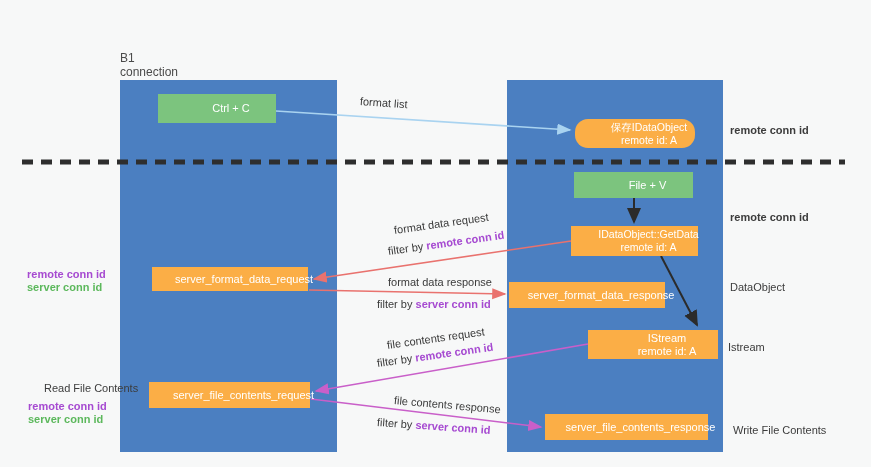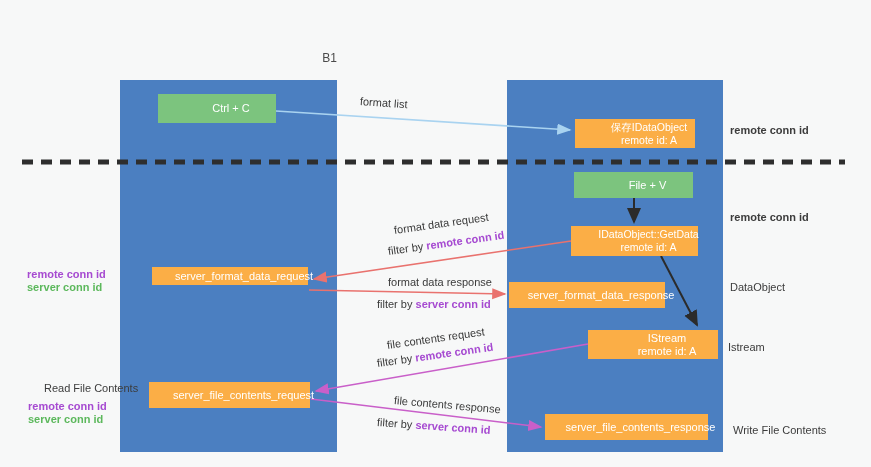--- a/index.html
+++ b/index.html
@@ -16,21 +16,21 @@
   .title {
     position: absolute;
     top: 6px; left: 0; width: 100%;
     text-align: center;
     font-size: 16px;
     color: #3a3a3a;
     line-height: 21px;
   }
   .lane-header {
     position: absolute;
-    text-align: right;
+    text-align: left;
     font-size: 12px;
     color: #4a4a4a;
     line-height: 14px;
   }
   .lane-header.left { left: 120px; top: 51px; width: 217px; }
   .lane-header.right { left: 507px; top: 51px; width: 216px; }
   .lane {
     position: absolute;
     background: #4b7fc1;
     top: 80px;
@@ -81,20 +81,21 @@
   .gap-top { margin-top: 5px; }
 </style>
 </head>
 <body>
 
 <div class="canvas">
 
 
   <div class="lane-header left">
     <div>B1</div>
+    <div>connection</div>
   </div>
   <div class="lane-header right">
   </div>
 
   <div class="lane left"></div>
   <div class="lane right"></div>
 
   <svg class="overlay" width="871" height="467" viewBox="0 0 871 467">
     <defs>
       <marker id="arr-blue" markerWidth="9" markerHeight="8" refX="8" refY="3.5" orient="auto">
@@ -125,21 +126,21 @@
 
     <line x1="588" y1="344" x2="316" y2="391" stroke="#c95fc9" stroke-width="1.6" marker-end="url(#arr-magenta)"></line>
 
     <line x1="311" y1="399" x2="541" y2="427" stroke="#c95fc9" stroke-width="1.6" marker-end="url(#arr-magenta)"></line>
   </svg>
 
   <div class="node green" style="left:158px; top:94px; width:118px; height:29px;">
     <span>Ctrl + C</span>
   </div>
 
-  <div class="node orange" style="left:575px; top:119px; width:120px; height:29px; font-size:10.5px;">
+  <div class="node orange" style="left:575px; top:119px; width:120px; height:29px; font-size:10.5px;border-radius:13px;">
     <span>保存IDataObject</span>
     <span>remote id: A</span>
   </div>
 
   <div class="node green" style="left:574px; top:172px; width:119px; height:26px;">
     <span>File + V</span>
   </div>
 
   <div class="node orange" style="left:571px; top:226px; width:127px; height:30px; font-size:10.5px;">
     <span>IDataObject::GetData</span>
@@ -152,21 +153,21 @@
 
   <div class="node orange" style="left:588px; top:330px; width:130px; height:29px;">
     <span>IStream</span>
     <span>remote id: A</span>
   </div>
 
   <div class="node orange" style="left:545px; top:414px; width:163px; height:26px;">
     <span>server_file_contents_response</span>
   </div>
 
-  <div class="node orange" style="left:152px; top:267px; width:156px; height:18px;">
+  <div class="node orange" style="left:152px; top:267px; width:156px; height:24px;">
     <span>server_format_data_request</span>
   </div>
 
   <div class="node orange" style="left:149px; top:382px; width:161px; height:26px;">
     <span>server_file_contents_request</span>
   </div>
 
   <div class="flow-label" style="left:360px; top:95px; transform:rotate(4deg);">format list</div>
 
   <div class="flow-label" style="left:394px; top:224px; transform:rotate(-8deg);">format data request</div>

